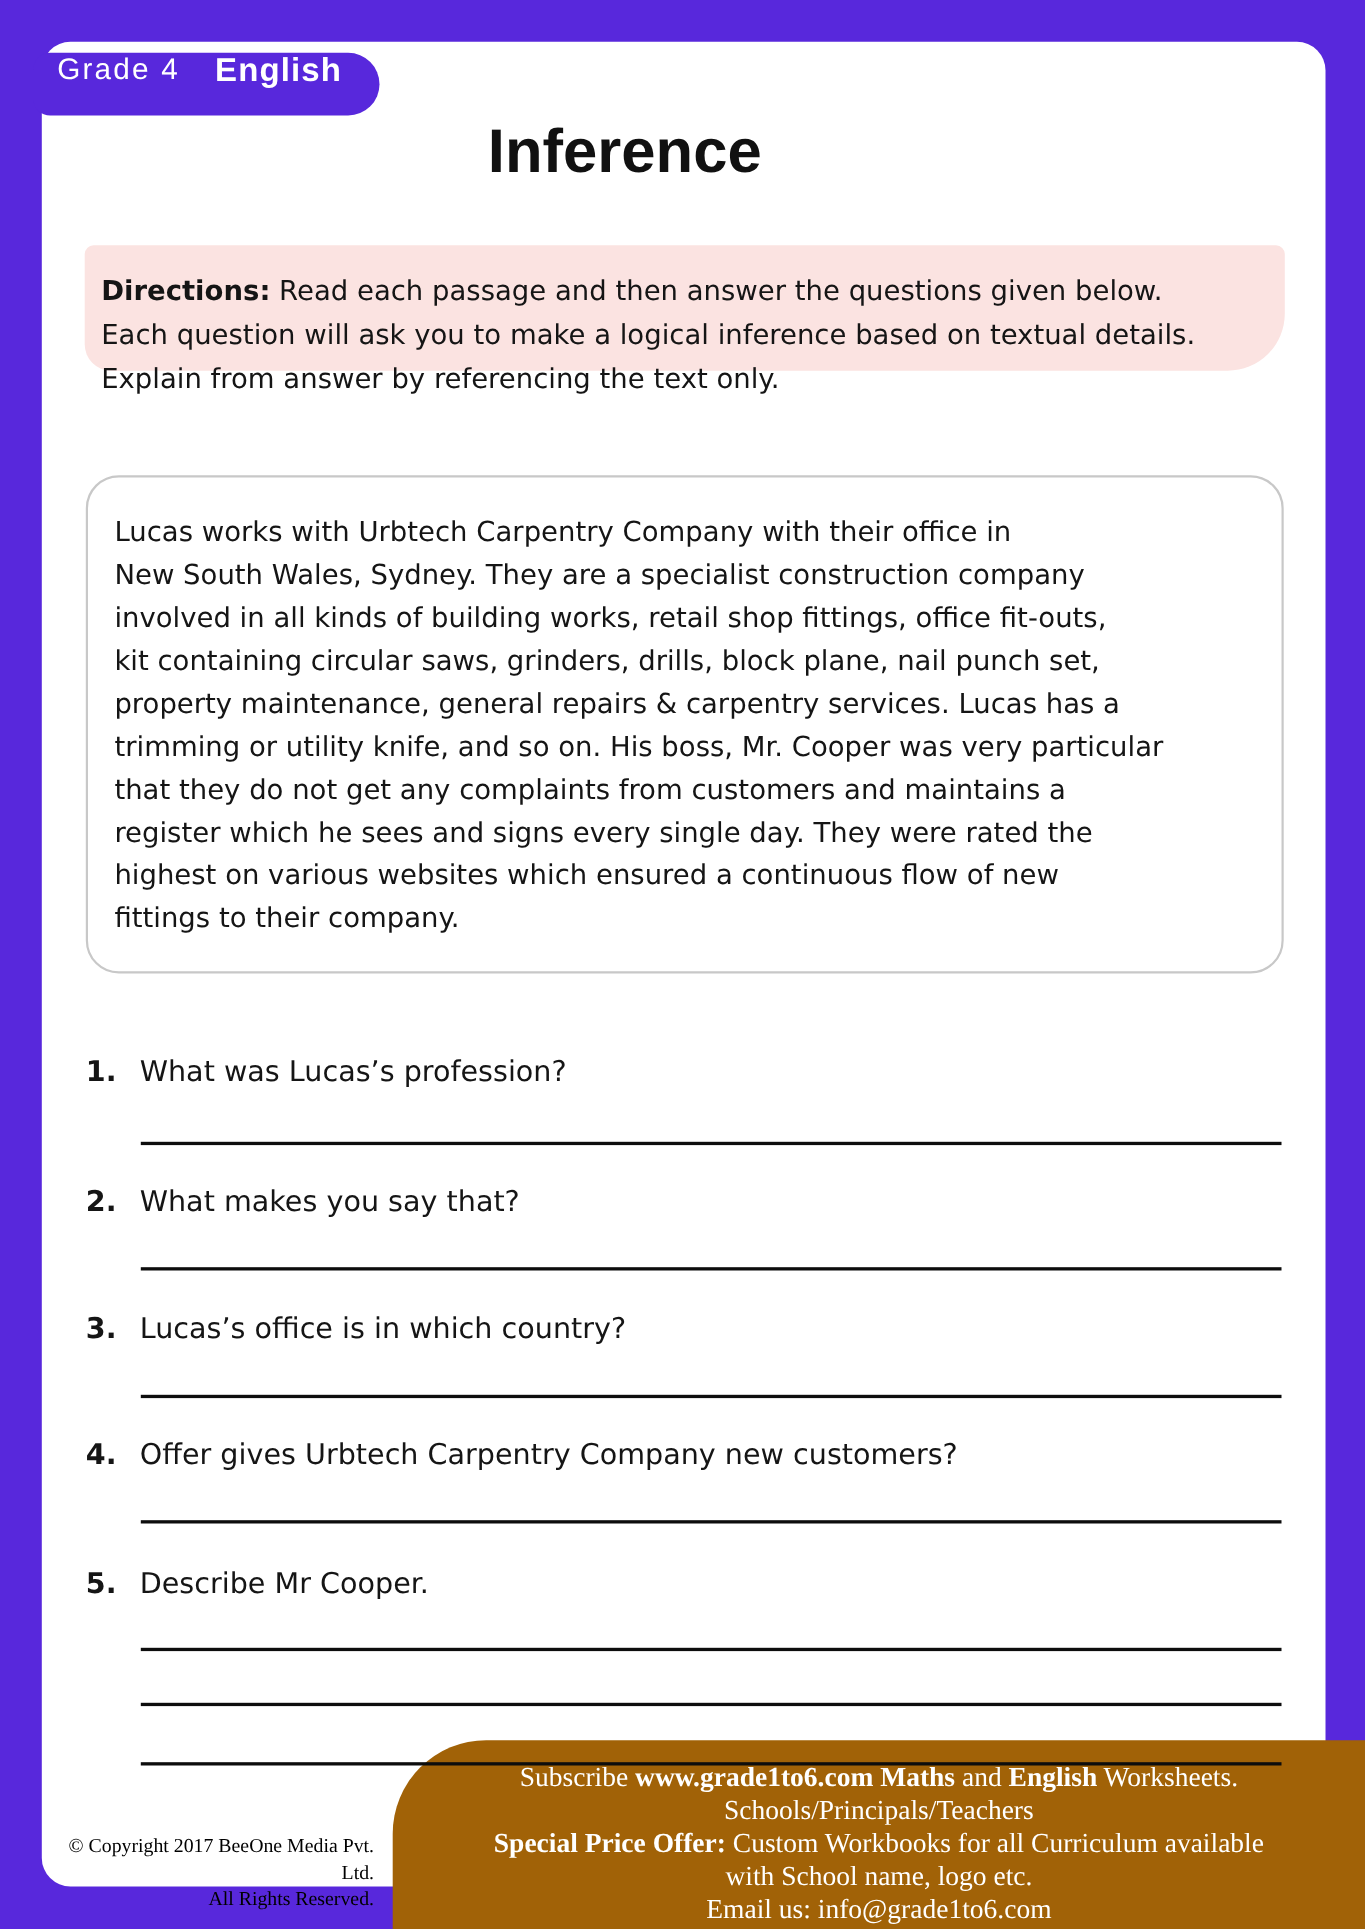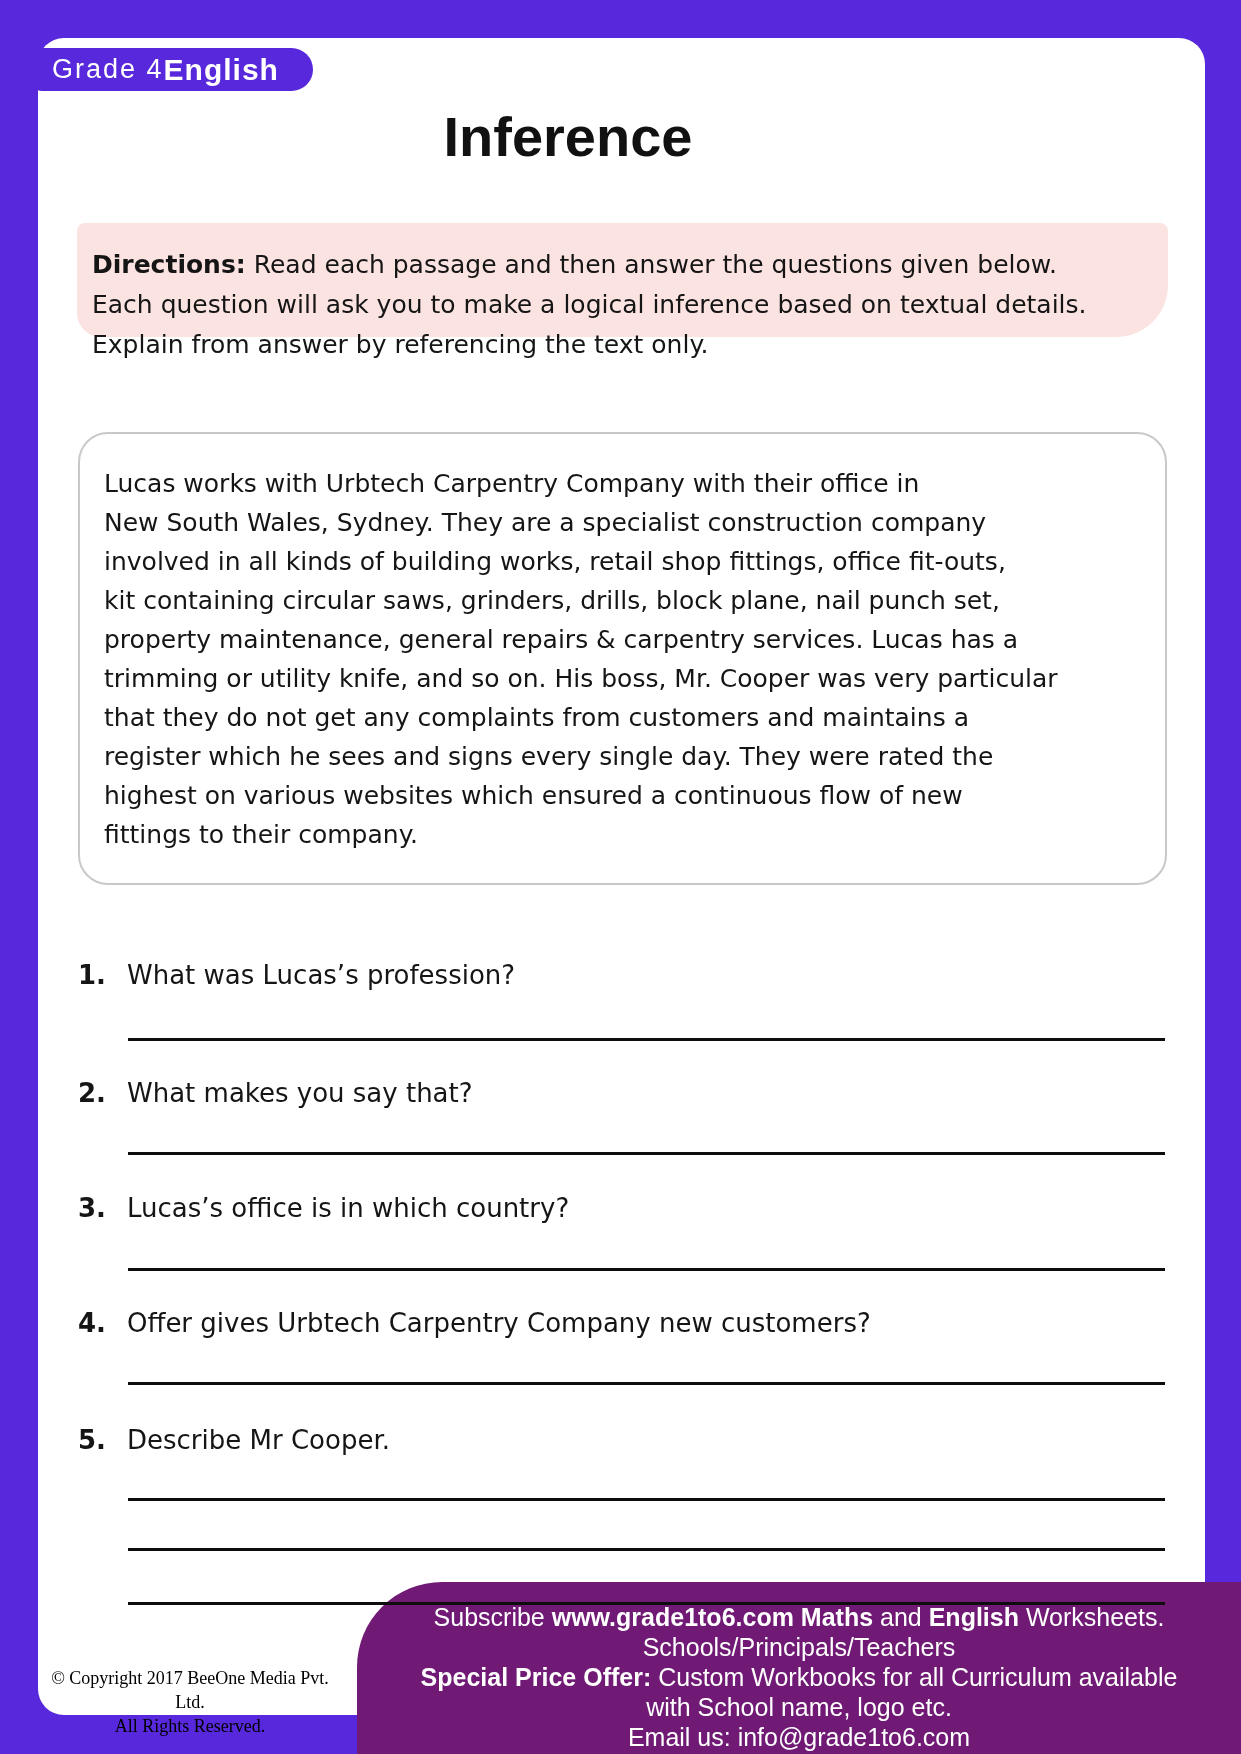--- a/index.html
+++ b/index.html
@@ -10,23 +10,23 @@
     overflow:hidden;
     font-family:"Liberation Sans", sans-serif;
     color:#151515;
   }
   .page{
     position:absolute;left:38px;top:38px;width:1167px;height:1677px;
     background:#ffffff;border-radius:26px;
   }
   
   .badge{
-    position:absolute;left:30px;top:48px;height:43px;z-index:5;
+    position:absolute;left:30px;top:48px;height:57px;z-index:5;
     background:#5828DC;border-radius:16px 29px 29px 16px;
-    display:flex;align-items:center;
+    display:flex;align-items:flex-start;gap:32px;
     padding:0 34px 0 22px;color:#fff;
   }
   .badge .grade{font-size:27px;font-weight:400;letter-spacing:2px;}
   .badge .subject{font-size:30px;font-weight:700;letter-spacing:1px;}
   
   .title{
     position:absolute;left:38px;top:104px;width:1060px;
     text-align:center;font-size:56px;font-weight:700;letter-spacing:0px;
     color:#111;z-index:3;
   }
@@ -53,32 +53,33 @@
     font-family:"DejaVu Sans", sans-serif;font-size:26px;z-index:2;
   }
   .q-num{font-weight:700;display:inline-block;width:49px;}
   .ans-line{
     position:absolute;left:128px;width:1037px;height:0;
     border-top:3px solid #0d0d0d;z-index:3;
   }
   
   .footer{
     position:absolute;left:357px;top:1582px;right:0;bottom:0;
-    background:#701a75;border-top-left-radius:85px;z-index:2;
+    background:#a16207;border-top-left-radius:85px;z-index:2;
     color:#fff;
+    font-family:Liberation Serif, serif;
   }
   .footer-text{
     position:absolute;left:0;right:0;top:20px;z-index:4;
     text-align:center;font-size:25px;line-height:30px;
   }
   .footer-text b{font-weight:700;}
   
   .copyright{
     position:absolute;left:40px;top:1666px;width:300px;z-index:2;
-    text-align:center;font-family:"Liberation Serif", serif;
+    text-align:right;font-family:"Liberation Serif", serif;
     font-size:18px;line-height:24px;color:#000;
   }
 </style>
 </head>
 <body>
 
 <div class="page"></div>
 
 <div class="badge">
   <span class="grade">Grade 4</span>

